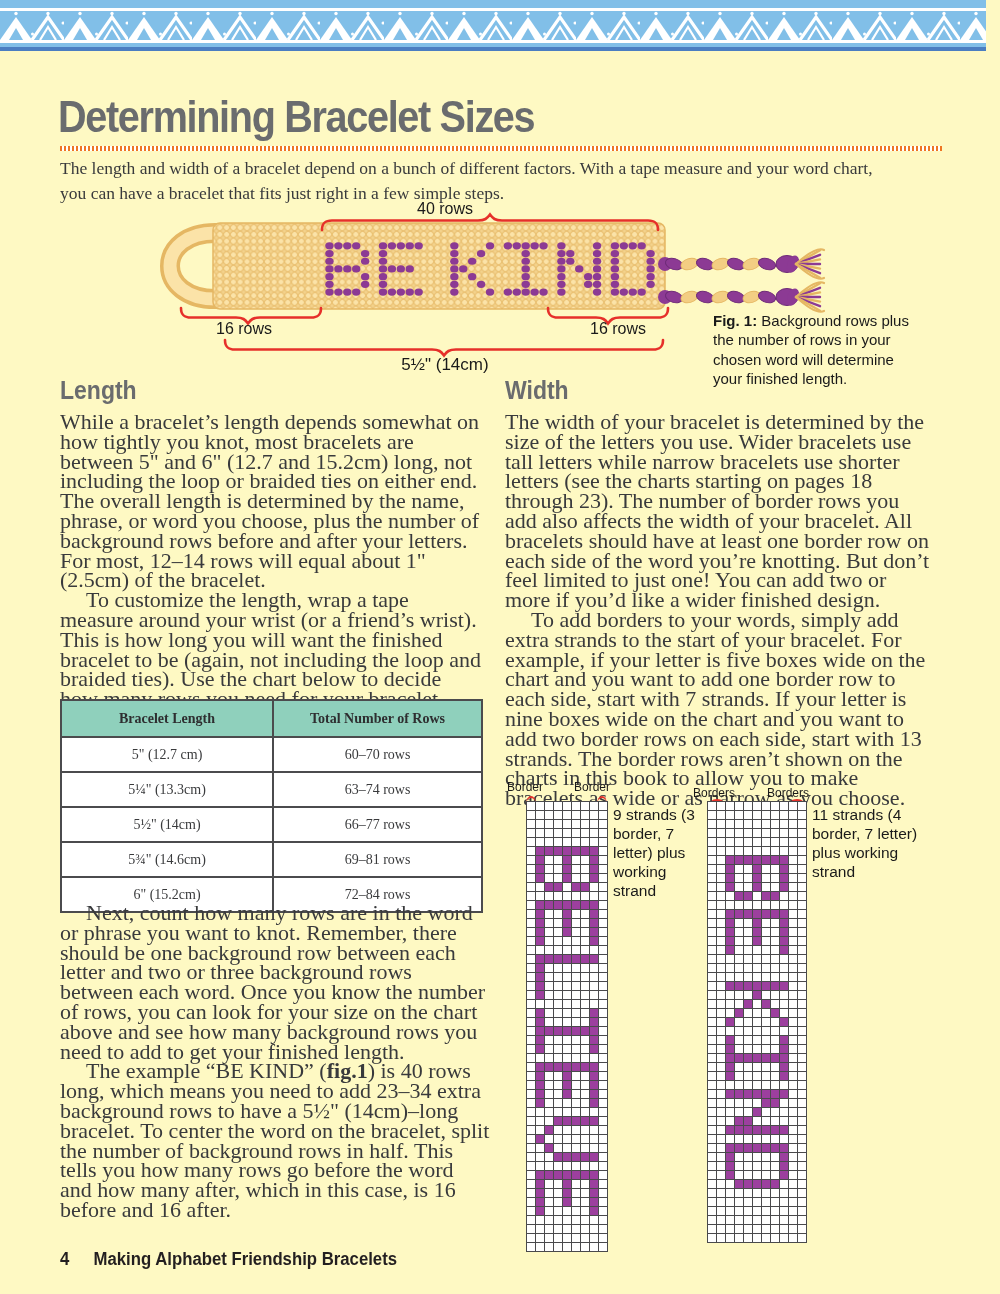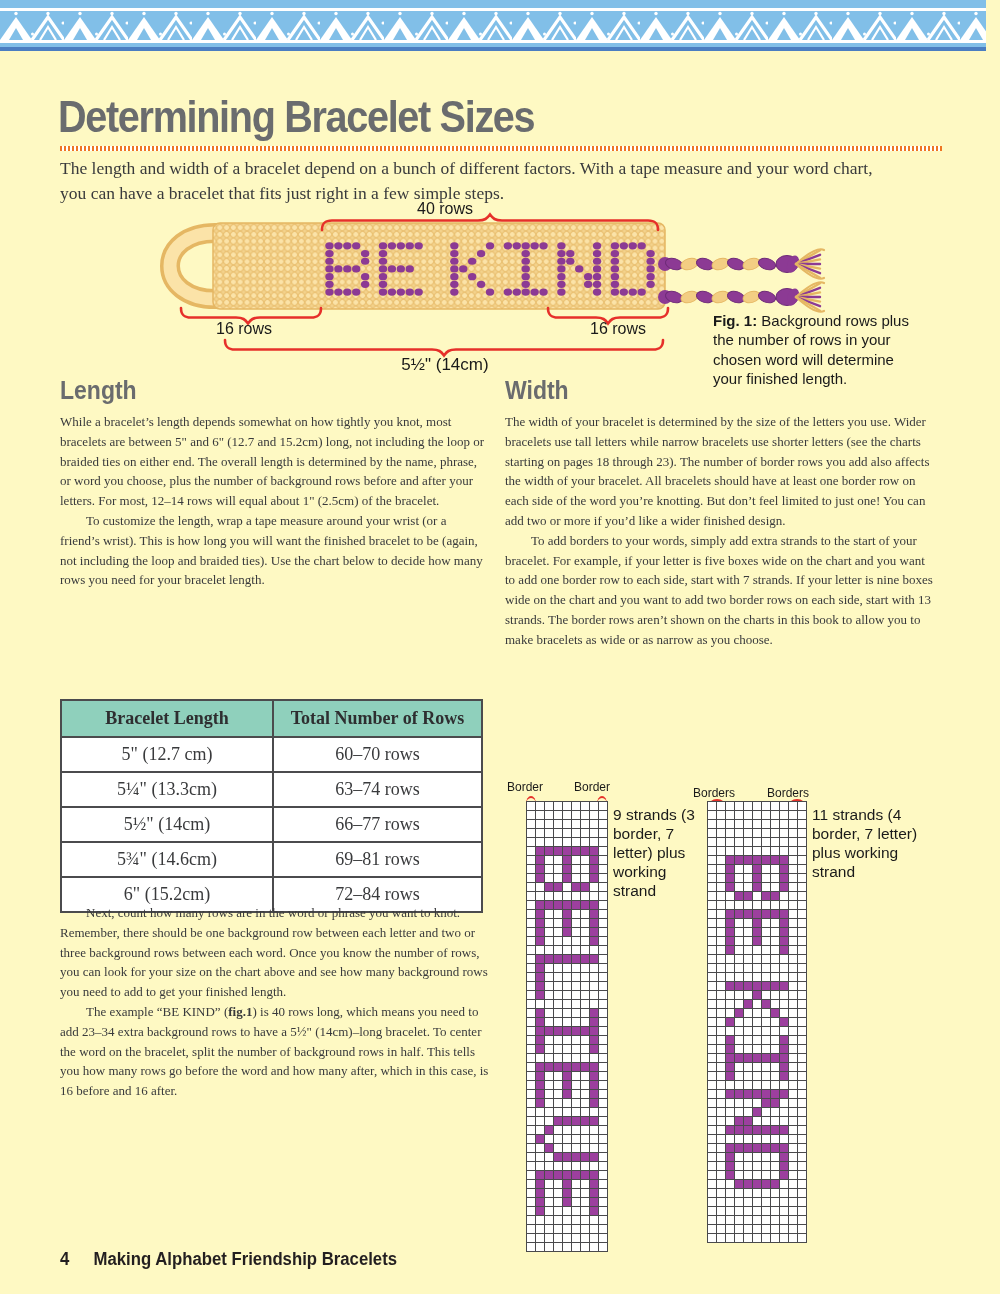--- a/index.html
+++ b/index.html
@@ -2,32 +2,32 @@
 <html><head>
 <meta charset="utf-8">
 <style>
   html,body{margin:0;padding:0;background:#ffffff;}
   .page{position:relative;width:1000px;height:1294px;background:#fef9c3;overflow:hidden;
         font-family:"Liberation Serif",serif;color:#393A3C;}
   .abs{position:absolute;}
   .title{font-family:"Liberation Sans",sans-serif;font-weight:bold;font-size:45px;
          color:#6A6C6E;letter-spacing:-1.5px;transform:scaleX(0.88);transform-origin:0 50%;white-space:nowrap;}
   .rule-orange{height:5px;background:repeating-linear-gradient(90deg,#EE7623 0 2px,#ffffff 2px 4px);}
-  .body-copy{font-size:13px;line-height:19.8px;text-align:left;}
+  .body-copy{font-size:22px;line-height:19.8px;text-align:left;}
   .body-copy p{margin:0;}
   .body-copy p.indent{text-indent:26px;}
   .intro{font-size:17.5px;line-height:25px;}
   h2.sect{font-family:"Liberation Sans",sans-serif;font-weight:bold;font-size:25px;color:#6A6C6E;
           margin:0 0 7px 0;transform:scaleX(0.92);transform-origin:0 50%;}
   .caption{font-family:"Liberation Sans",sans-serif;font-size:15px;line-height:19.3px;color:#1A1A1A;}
   .caption b{font-weight:bold;}
   .annot{font-family:"Liberation Sans",sans-serif;font-size:15.5px;line-height:19px;color:#1A1A1A;}
   .chart-label{font-family:"Liberation Sans",sans-serif;font-size:12px;color:#1A1A1A;white-space:nowrap;}
   .fig-label{font-family:"Liberation Sans",sans-serif;font-size:16px;color:#1A1A1A;text-align:center;white-space:nowrap;}
-  table.size-table{border-collapse:collapse;width:423px;font-size:18px;}
+  table.size-table{border-collapse:collapse;width:423px;font-size:14px;}
   table.size-table th{background:#8FD0BC;font-weight:bold;color:#2E2E30;height:33px;border:2px solid #4B4B4D;}
   table.size-table td{background:#ffffff;text-align:center;height:31px;border:2px solid #4B4B4D;}
   .red-arc{height:6px;border-top:2.5px solid #E6302A;border-radius:50% 50% 0 0/100% 100% 0 0;}
   .footer{font-family:"Liberation Sans",sans-serif;font-weight:bold;font-size:18px;color:#231F20;
           transform:scaleX(0.93);transform-origin:0 50%;white-space:nowrap;}
   .footer .pnum{margin-right:26px;}
   svg{display:block;}
 </style>
 </head>
 <body>

